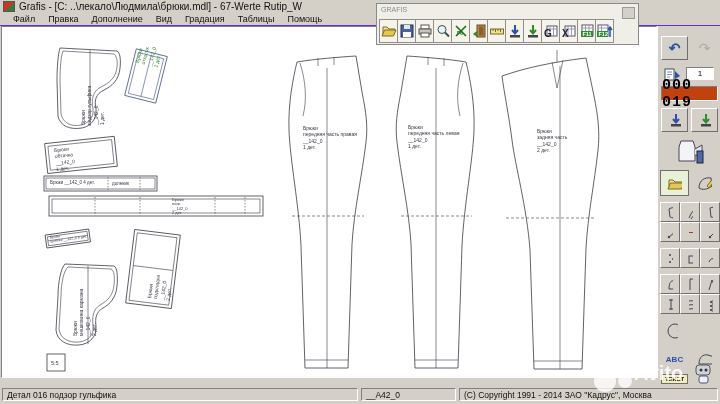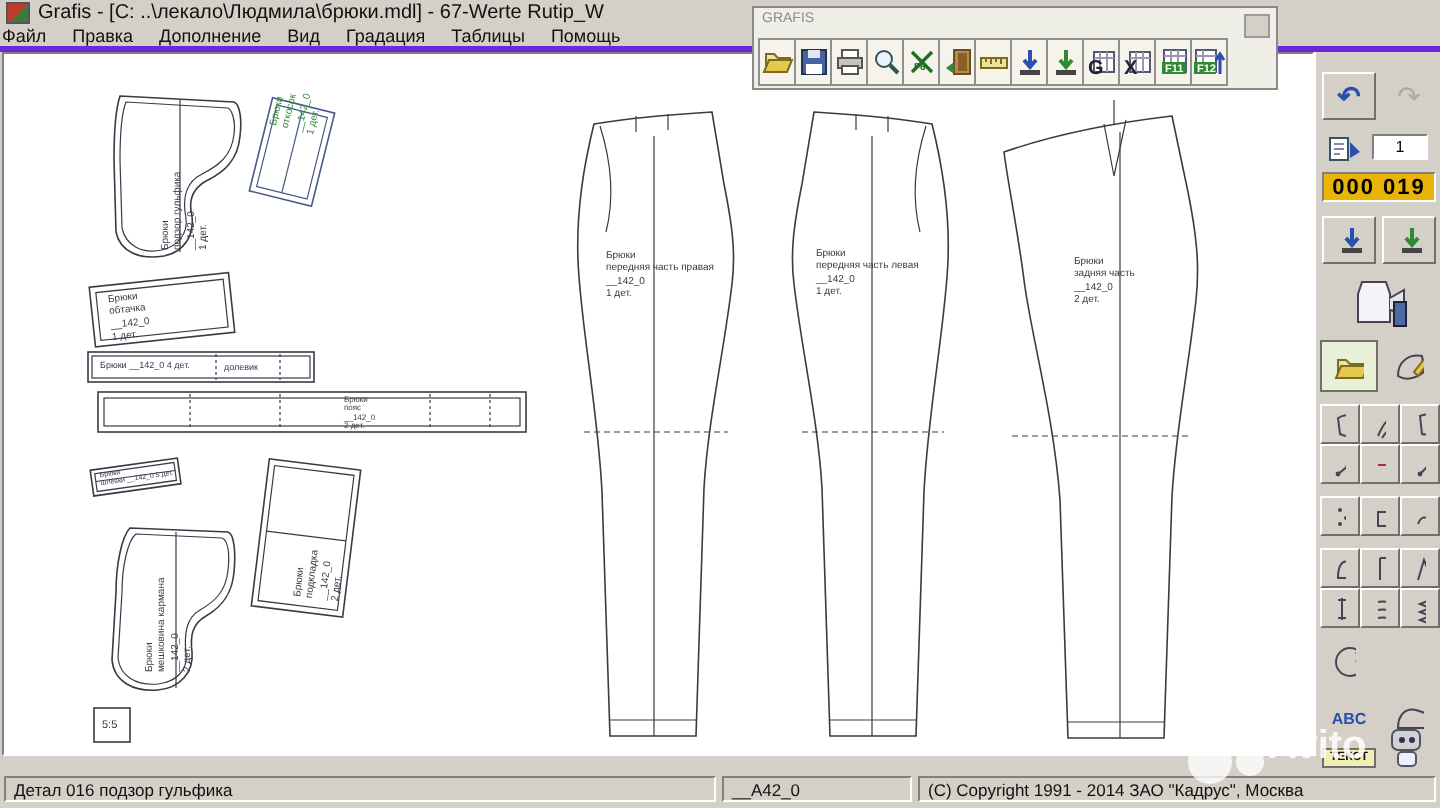--- a/index.html
+++ b/index.html
@@ -7,39 +7,39 @@
        background:#d4d0c8;font-family:"Liberation Sans",sans-serif;
        -webkit-font-smoothing:antialiased}
   .abs{position:absolute}
   .btn3d{background:#d4d0c8;border:1px solid;border-color:#fff #6f6f6f #6f6f6f #fff;box-sizing:border-box}
   .inset{border:1px solid;border-color:#808080 #fff #fff #808080;box-sizing:border-box}
   
   .titlebar{left:0;top:0;width:720px;height:13px;background:#d4d0c8;display:flex;align-items:center;gap:4px;padding-left:3px;box-sizing:border-box}
   .titlebar .txt{font-size:10px;color:#111;white-space:nowrap}
   .appicon{width:10px;height:9px;background:linear-gradient(135deg,#c23a2a 55%,#3a7a3a 55%);border:1px solid #555}
   
-  .menubar{left:0;top:13px;width:720px;height:13px;background:#d4d0c8;display:flex;gap:13px;padding-left:1px;align-items:center;box-sizing:border-box;border-bottom:3px solid #6d28d9}
+  .menubar{left:0;top:13px;width:720px;height:13px;background:#d4d0c8;display:flex;gap:13px;padding-left:13px;align-items:center;box-sizing:border-box;border-bottom:1px solid #6d28d9}
   .menubar span{font-size:9px;color:#111;white-space:nowrap;cursor:default}
   
   .canvas{left:1px;top:26px;width:656px;height:352px;background:#fff;border:1px solid;border-color:#808080 #fff #fff #808080;box-sizing:border-box;overflow:hidden}
   .plabel{position:absolute;font-size:5px;line-height:1.25;color:#3a3a46;white-space:pre-line;z-index:3;pointer-events:none}
   .plabel.v{transform:rotate(-90deg);transform-origin:left top}
   .plabel.green{color:#2f8b2f}
   
   .palette{left:376px;top:3px;width:263px;height:42px;background:#efeee7;border:1px solid #8a8a8a;z-index:6;box-sizing:border-box}
   .palette .cap{font-size:7px;color:#8a8a8a;padding:2px 0 0 4px}
   .palette .closebox{position:absolute;right:3px;top:3px;width:11px;height:10px;background:#d4d0c8;border:1px solid #9a9a9a}
   .tbrow{position:absolute;left:2px;top:15px;display:flex}
   .tb{width:19px;height:24px;background:#f5f3ea;border:1px solid #8f8f8f;margin-right:-1px;display:flex;align-items:center;justify-content:center;padding:0;box-sizing:border-box}
   .tb svg{display:block}
   .flbl{font-size:5px;font-weight:bold;fill:#1c6f1c}
   
   .sidebar{left:657px;top:26px;width:63px;height:352px;background:#d4d0c8;border-left:1px solid #fff;box-sizing:border-box;z-index:4}
   .sb{position:absolute;display:flex;align-items:center;justify-content:center}
-  .display{font-family:Liberation Sans, sans-serif;font-weight:bold;font-size:11px;color:#000;background:#eab308;letter-spacing:1px}
+  .display{font-family:Liberation Mono, monospace;font-weight:bold;font-size:15px;color:#000;background:#c2410c;letter-spacing:1px}
   .counterbox{font-size:8px;background:#fff}
   .tekst{font-size:6px;font-weight:bold;background:#f3eeb4;border:1px solid #6f6f6f;color:#111;padding:1px 3px}
   
   .statusbar{left:0;top:386px;width:720px;height:18px;background:#d4d0c8;z-index:2}
   .stbox{position:absolute;top:2px;height:13px;font-size:8.5px;color:#111;padding:1px 4px;white-space:nowrap;overflow:hidden;box-sizing:border-box}
   
   .wm{left:590px;top:354px;width:130px;height:50px;z-index:8;pointer-events:none}
   .wm .c{position:absolute;border-radius:50%;background:rgba(255,255,255,.78)}
   .wm .t{position:absolute;left:44px;top:8px;font-size:20px;font-weight:bold;color:rgba(255,255,255,.85)}
   .gap{position:absolute;left:0;top:378px;width:720px;height:8px;background:#d4d0c8}

